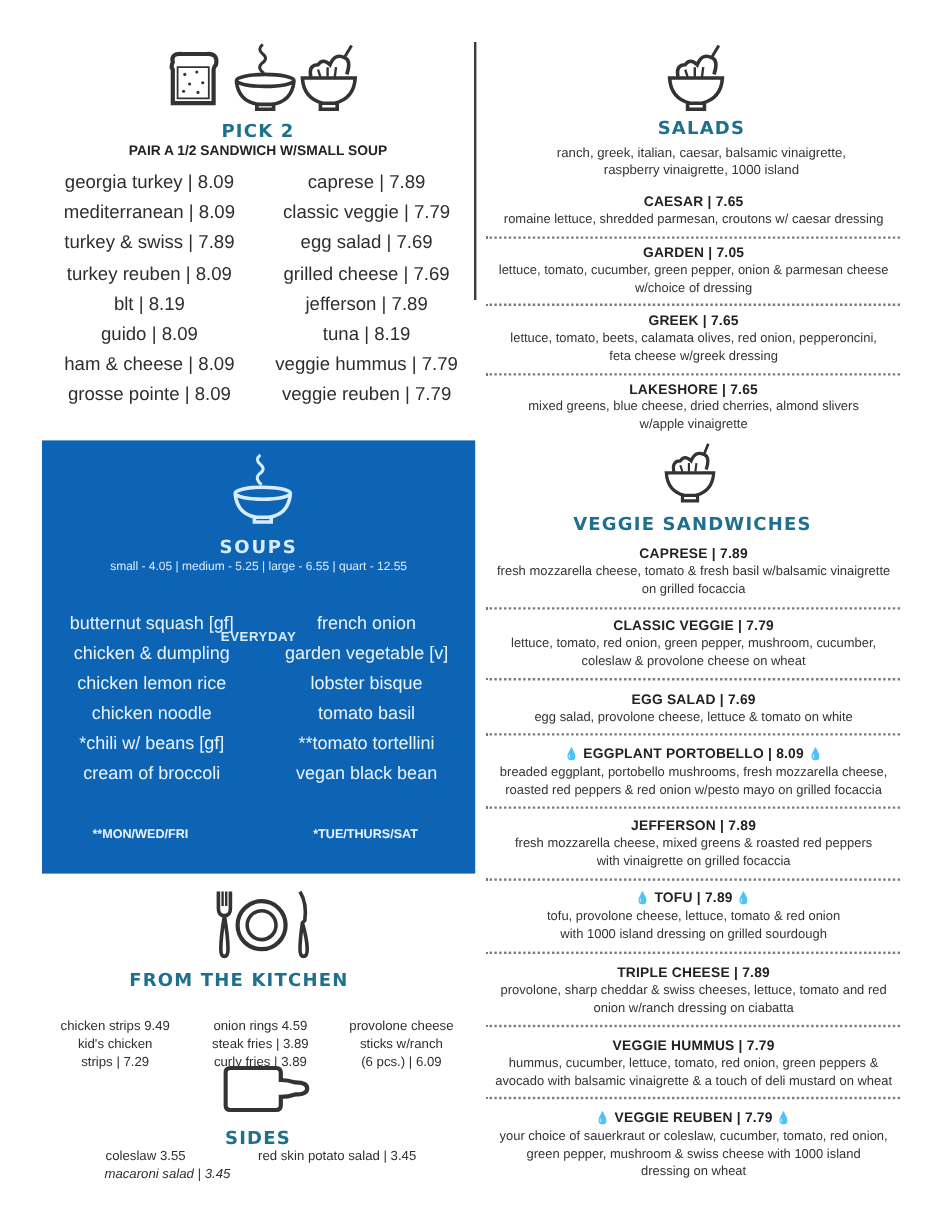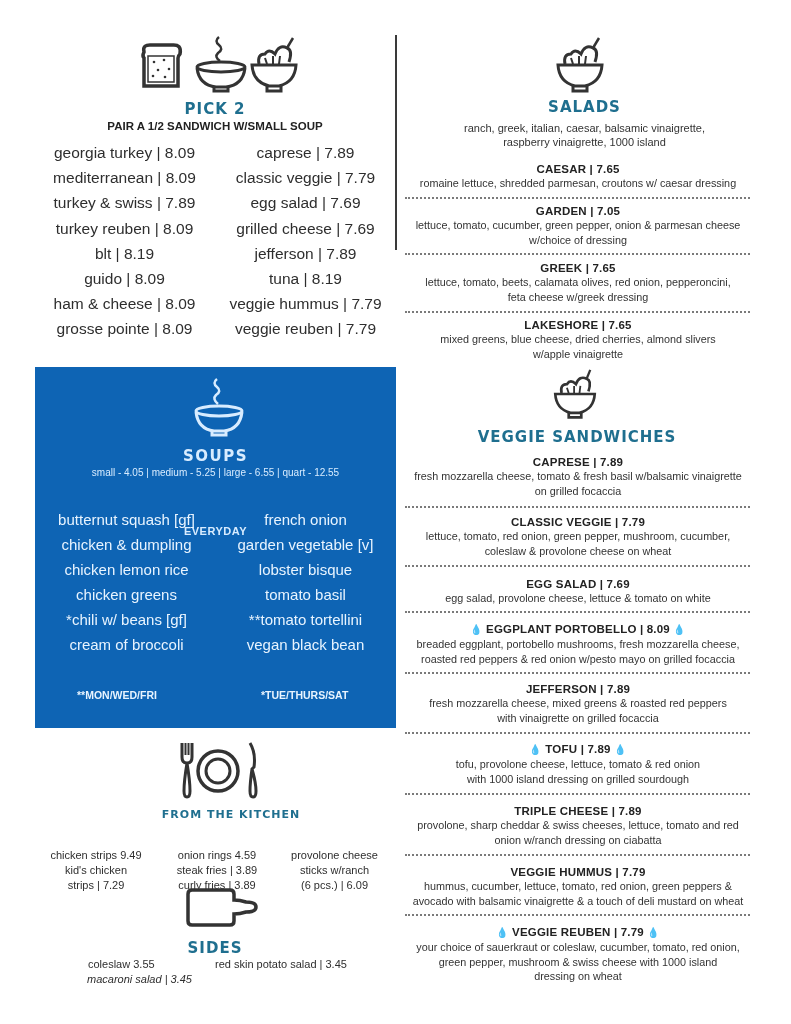--- a/index.html
+++ b/index.html
@@ -28,21 +28,21 @@
   .soup-sizes { position: absolute; left: 0; width: 100%; top: 100px; text-align: center; font-size: 10px; color: #d8ecff; }
   .soup-every { position: absolute; left: 0; width: 100%; top: 120px; text-align: center; font-size: 11px; font-weight: bold; color: #d8ecff; letter-spacing: 0.5px; margin-top: 38px; }
   .soup-col { position: absolute; top: 140px; width: 175px; text-align: center; font-size: 15px; line-height: 25.1px; color: #e8f4ff; }
   .soup-col.left { left: 4px; }
   .soup-col.right { left: 183px; }
   .soup-note { position: absolute; top: 322px; font-size: 10.5px; font-weight: bold; color: #e8f4ff; }
   .soup-note.left { left: 42px; }
   .soup-note.right { left: 226px; }
 
   
-  .kitchen-head { left: 56px; width: 350px; top: 808px; font-size: 11px; }
+  .kitchen-head { left: 24px; width: 350px; top: 808px; font-size: 15px; }
   .k-col { position: absolute; top: 848px; text-align: center; font-size: 11px; line-height: 15.2px; color: #2e2e2e; }
   .k-col.c1 { left: 40px; width: 112px; }
   .k-col.c2 { left: 165px; width: 104px; }
   .k-col.c3 { left: 282px; width: 105px; }
 
   
   .sides-head { left: 40px; width: 350px; top: 939px; font-size: 15px; }
   .side-item { position: absolute; font-size: 11px; color: #2e2e2e; white-space: nowrap; }
 
   
@@ -122,21 +122,21 @@
       <path d="M19 54 L19 58 L33 58 L33 54" fill="none" stroke="#d8ecff" stroke-width="3"></path>
     </svg>
   </div>
   <div class="soup-head">SOUPS</div>
   <div class="soup-sizes">small - 4.05 | medium - 5.25 | large - 6.55 | quart - 12.55</div>
   <div class="soup-every">EVERYDAY</div>
   <div class="soup-col left">
     <div>butternut squash [gf]</div>
     <div>chicken &amp; dumpling</div>
     <div>chicken lemon rice</div>
-    <div>chicken greens</div>
+    <div>chicken noodle</div>
     <div>*chili w/ beans [gf]</div>
     <div>cream of broccoli</div>
   </div>
   <div class="soup-col right">
     <div>french onion</div>
     <div>garden vegetable [v]</div>
     <div>lobster bisque</div>
     <div>tomato basil</div>
     <div>**tomato tortellini</div>
     <div>vegan black bean</div>

